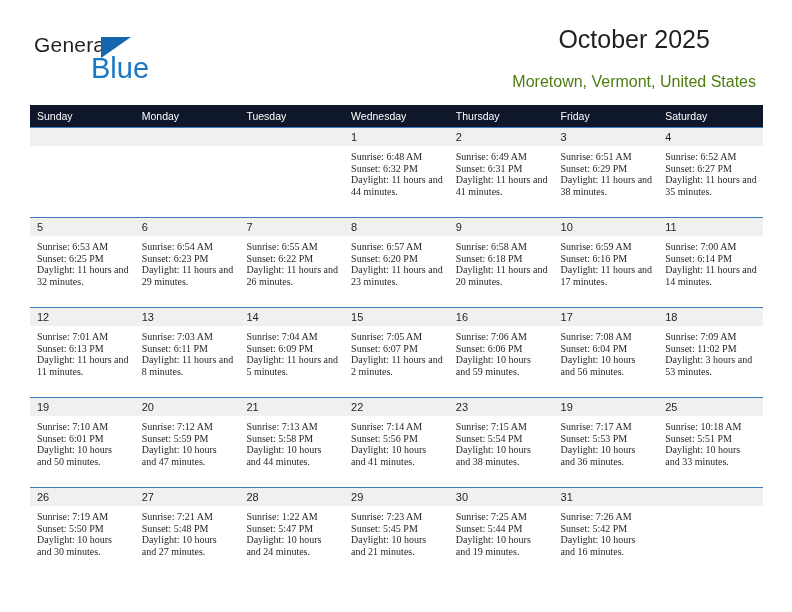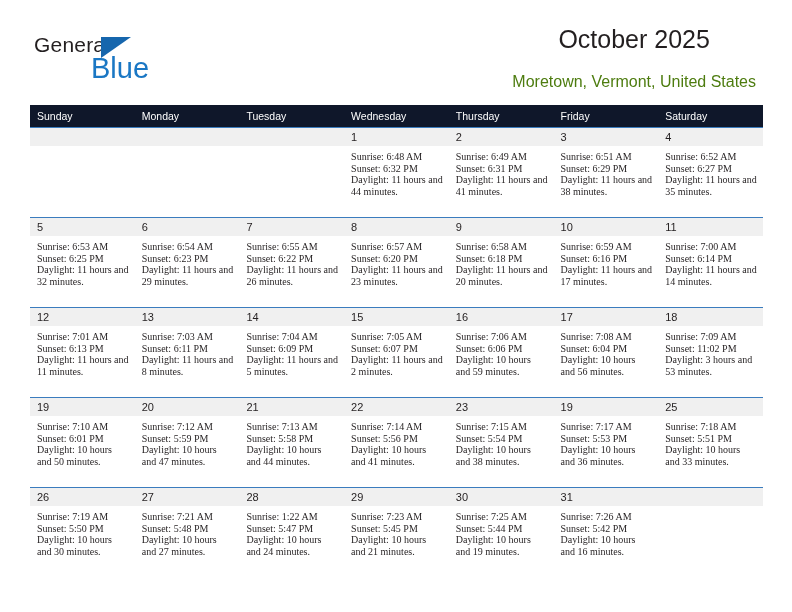--- a/index.html
+++ b/index.html
@@ -452,21 +452,21 @@
                 <div>Sunrise: 7:17 AM</div>
                 <div>Sunset: 5:53 PM</div>
                 <div class="daylight-line">Daylight: 10 hours and 36 minutes.</div>
               </div>
             </div>
           </td>
           <td>
             <div class="cell-inner">
               <div class="daynum-band">25</div>
               <div class="cell-body">
-                <div>Sunrise: 7:18 AM</div>
+                <div>Sunrise: 10:18 AM</div>
                 <div>Sunset: 5:51 PM</div>
                 <div class="daylight-line">Daylight: 10 hours and 33 minutes.</div>
               </div>
             </div>
           </td>
         </tr>
         <tr class="week-row">
           <td>
             <div class="cell-inner">
               <div class="daynum-band">26</div>

